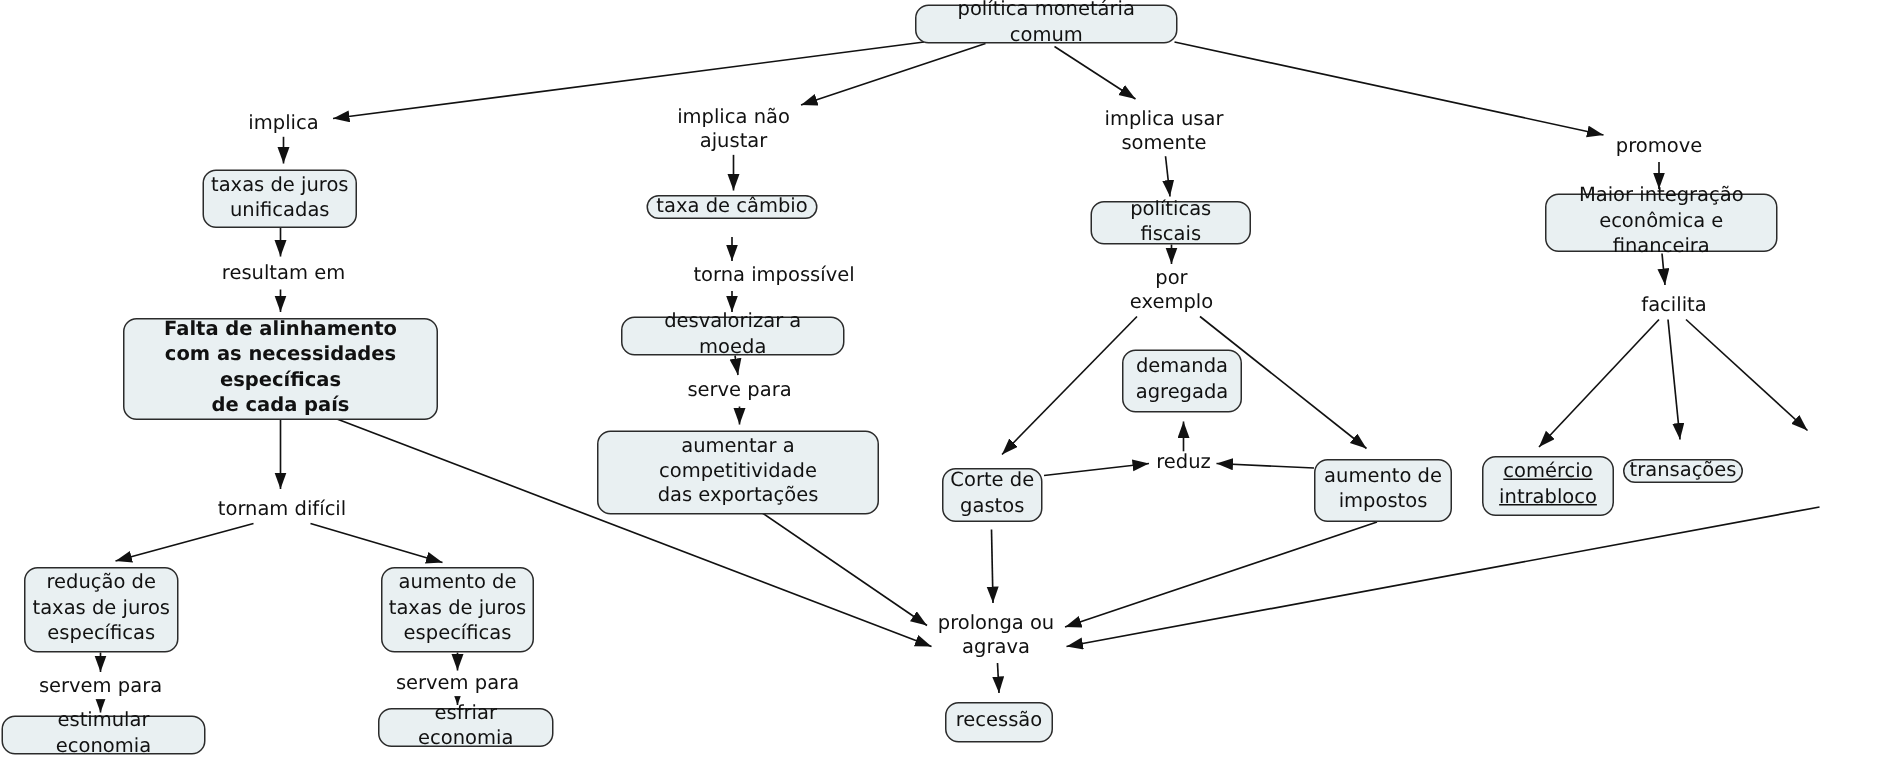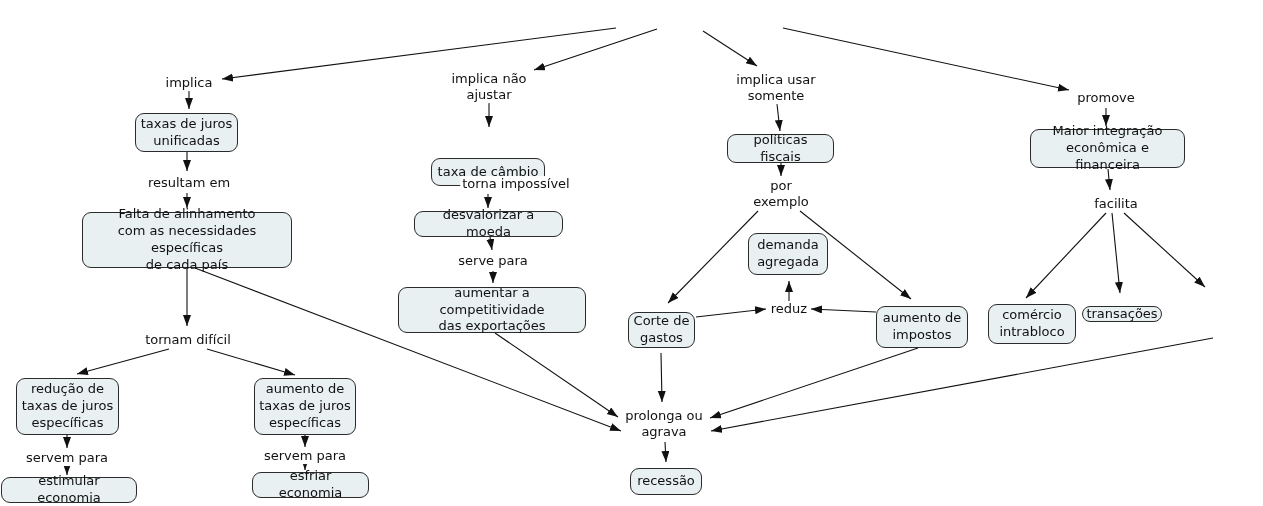--- a/index.html
+++ b/index.html
@@ -74,45 +74,46 @@
       <line x1="800" y1="211" x2="911" y2="299" marker-end="url(#arrow)"></line>
       <line x1="696" y1="317" x2="766" y2="309" marker-end="url(#arrow)"></line>
       <line x1="876" y1="312" x2="811" y2="309" marker-end="url(#arrow)"></line>
       <line x1="789" y1="301" x2="789" y2="281" marker-end="url(#arrow)"></line>
       <line x1="1106" y1="108" x2="1106" y2="126" marker-end="url(#arrow)"></line>
       <line x1="1108" y1="169" x2="1110" y2="190" marker-end="url(#arrow)"></line>
       <line x1="1106" y1="213" x2="1026" y2="298" marker-end="url(#arrow)"></line>
       <line x1="1112" y1="213" x2="1120" y2="293" marker-end="url(#arrow)"></line>
       <line x1="1124" y1="213" x2="1205" y2="287" marker-end="url(#arrow)"></line>
     </svg>
+<div class="node" style="left: 610px; top: 3px; width: 175px; height: 26px;">política monetária comum</div>
     <div class="node" style="left: 135px; top: 113px; width: 103px; height: 39px;">taxas de juros
 unificadas</div>
-    <div class="node" style="left: 82px; top: 212px; width: 210px; height: 56px;">Falta de alinhamento
+    <div class="node" style="left: 82px; top: 212px; width: 210px; height: 68px; font-weight: bold;">Falta de alinhamento
 com as necessidades específicas
 de cada país</div>
     <div class="node" style="left: 16px; top: 378px; width: 103px; height: 57px;">redução de
 taxas de juros
 específicas</div>
     <div class="node" style="left: 1px; top: 477px; width: 136px; height: 26px;">estimular economia</div>
     <div class="node" style="left: 254px; top: 378px; width: 102px; height: 57px;">aumento de
 taxas de juros
 específicas</div>
     <div class="node" style="left: 252px; top: 472px; width: 117px; height: 26px;">esfriar economia</div>
-    <div class="node" style="left: 431px; top: 130px; width: 114px; height: 28px; margin-top: 28px;">taxa de câmbio</div>
+    <div class="node" style="left: 431px; top: 130px; width: 114px; height: 16px;">taxa de câmbio</div>
     <div class="node" style="left: 414px; top: 211px; width: 149px; height: 26px;">desvalorizar a moeda</div>
-    <div class="node" style="left: 398px; top: 287px; width: 188px; height: 46px;">aumentar a competitividade
+    <div class="node" style="left: 398px; top: 287px; width: 188px; height: 56px;">aumentar a competitividade
 das exportações</div>
     <div class="node" style="left: 748px; top: 233px; width: 80px; height: 42px;">demanda
 agregada</div>
     <div class="node" style="left: 727px; top: 134px; width: 107px; height: 29px;">políticas fiscais</div>
     <div class="node" style="left: 628px; top: 312px; width: 67px; height: 36px;">Corte de
 gastos</div>
     <div class="node" style="left: 876px; top: 306px; width: 92px; height: 42px;">aumento de
 impostos</div>
-    <div class="node" style="left: 988px; top: 304px; width: 88px; height: 40px;">comércio
+    <div class="node" style="left: 988px; top: 304px; width: 88px; height: 40px; text-decoration: underline;">comércio
 intrabloco</div>
     <div class="node" style="left: 1082px; top: 306px; width: 80px; height: 16px;">transações</div>
     <div class="node" style="left: 1030px; top: 129px; width: 155px; height: 39px;">Maior integração
 econômica e financeira</div>
     <div class="node" style="left: 630px; top: 468px; width: 72px; height: 27px;">recessão</div>
     <div class="edge-label" style="left: 189px; top: 83px;">implica</div>
     <div class="edge-label" style="left: 189px; top: 183px;">resultam em</div>
     <div class="edge-label" style="left: 188px; top: 340px;">tornam difícil</div>
     <div class="edge-label" style="left: 67px; top: 458px;">servem para</div>
     <div class="edge-label" style="left: 305px; top: 456px;">servem para</div>

